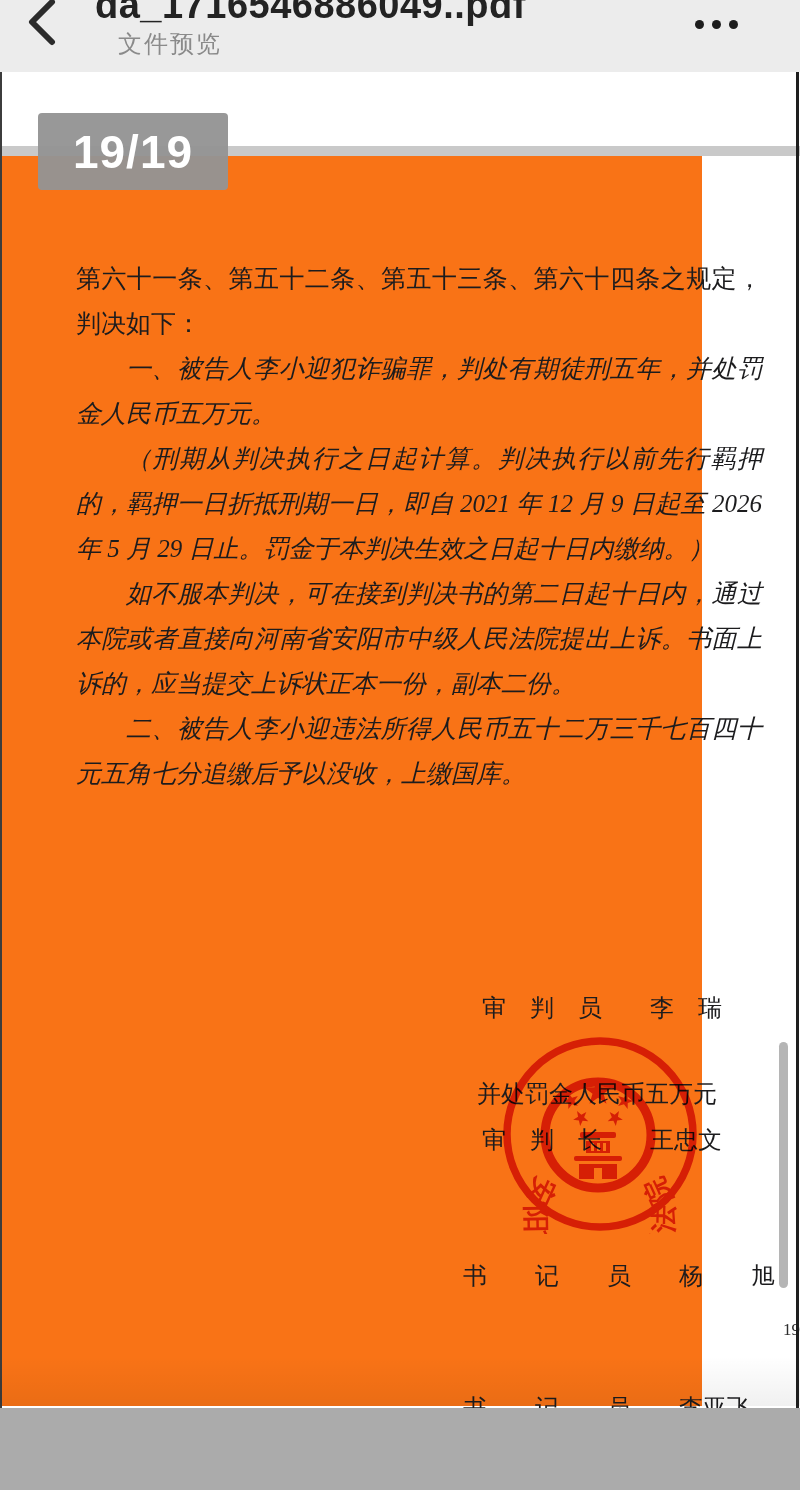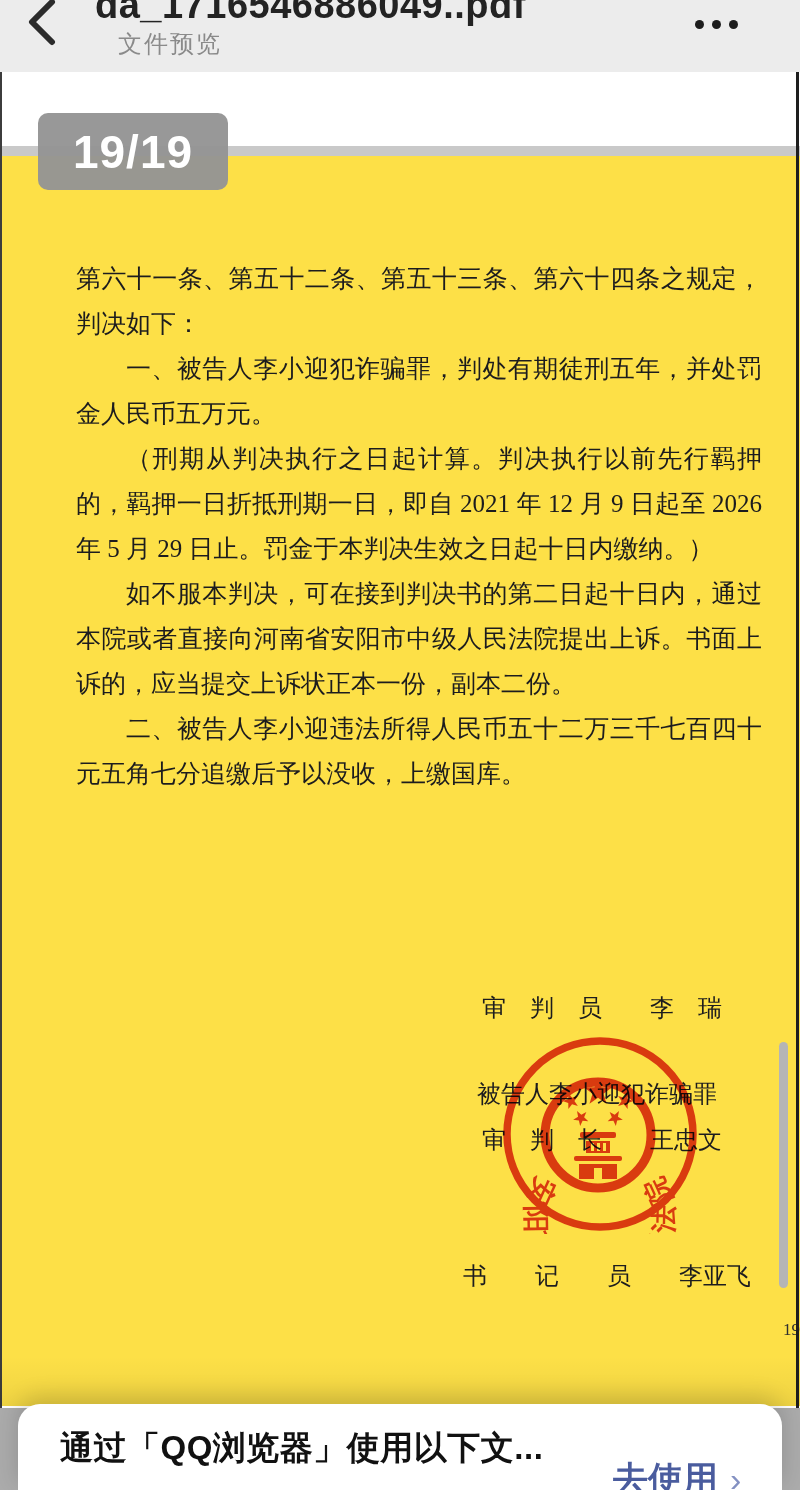--- a/index.html
+++ b/index.html
@@ -11,35 +11,35 @@
   .back-btn{position:absolute;left:22px;top:0;width:44px;height:50px;cursor:pointer;}
   .file-title{position:absolute;left:95px;top:-16px;width:560px;height:44px;
               font-size:38px;font-weight:700;color:#232323;letter-spacing:.5px;white-space:nowrap;}
   .file-subtitle{position:absolute;left:97px;top:28px;font-size:24px;color:#8a8a8a;letter-spacing:2px;margin-left:21px;}
   .more-btn{position:absolute;left:683px;top:2px;width:70px;height:44px;cursor:pointer;}
   .more-btn i{position:absolute;top:18px;width:9px;height:9px;border-radius:50%;background:#1d1d1d;}
   .more-btn i:nth-child(1){left:12px}.more-btn i:nth-child(2){left:29px}.more-btn i:nth-child(3){left:46px}
 
   
   .page-divider{position:absolute;left:0;top:146px;width:800px;height:10px;background:#c9c9c9;z-index:2;}
-  .page-badge{position:absolute;left:38px;top:113px;width:190px;height:77px;border-radius:10px;
+  .page-badge{position:absolute;left:38px;top:113px;width:190px;height:77px;border-radius:4px;
               background:rgba(148,148,148,.96);color:#fff;font-size:46px;font-weight:700;
               display:flex;align-items:center;justify-content:center;z-index:5;letter-spacing:1px;}
 
   
   .edge-left{position:absolute;left:0;top:72px;width:2px;height:1336px;background:#3c3c3c;z-index:4;}
   .edge-right{position:absolute;left:796px;top:72px;width:3px;height:1338px;background:#1e1e1e;z-index:4;}
 
   
-  .doc{position:absolute;left:0;top:156px;width:800px;height:1250px;background:#fde047;
+  .doc{position:absolute;left:0;top:156px;width:702px;height:1250px;background:#f97316;
        font-family:"Liberation Serif","DejaVu Serif",serif;color:#1c1c1e;}
   .doc-body{position:absolute;left:76px;top:100px;width:686px;
             font-size:25px;line-height:45px;text-align:justify;text-justify:inter-ideograph;}
   .doc-body p{margin:0;}
-  .doc-body p.indent{text-indent:2em;}
+  .doc-body p.indent{text-indent:2em;font-style:italic;}
 
   .sig-block{position:absolute;left:482px;top:742px;font-size:24px;line-height:44px;white-space:pre;}
   .doc-date{position:absolute;left:477px;top:922px;font-size:24px;white-space:pre;}
   .clerk-block{position:absolute;left:463px;top:1010px;font-size:24px;line-height:44px;white-space:pre;}
   .page-number{position:absolute;left:0;top:1164px;width:800px;text-align:right;
                font-size:17px;color:#2e2e2e;}
 
   
   .seal{position:absolute;left:500px;top:1034px;width:200px;height:200px;z-index:6;
         mix-blend-mode:multiply;opacity:.95;}
@@ -94,23 +94,24 @@
       <p class="indent">（刑期从判决执行之日起计算。判决执行以前先行羁押的，羁押一日折抵刑期一日，即自 2021 年 12 月 9 日起至 2026 年 5 月 29 日止。罚金于本判决生效之日起十日内缴纳。）</p>
       <p class="indent">如不服本判决，可在接到判决书的第二日起十日内，通过本院或者直接向河南省安阳市中级人民法院提出上诉。书面上诉的，应当提交上诉状正本一份，副本二份。</p>
       <p class="indent">二、被告人李小迎违法所得人民币五十二万三千七百四十元五角七分追缴后予以没收，上缴国库。</p>
     </div>
 
     <div class="sig-block">
       <div>审　判　员　　李　瑞</div>
       <div>审　判　长　　王忠文</div>
     </div>
 
-    <div class="doc-date">被告人李小迎犯诈骗罪</div>
+    <div class="doc-date">并处罚金人民币五万元</div>
 
     <div class="clerk-block">
+      <div>书　　记　　员　　杨　　旭</div>
       <div>书　　记　　员　　李亚飞</div>
     </div>
 
     <div class="page-number">19</div>
   </div>
 
   <svg class="seal" viewBox="0 0 200 200">
     <defs>
       <path id="sealArc" d="M 40.2 142 A 73 73 0 1 0 159.8 142" fill="none"></path>
       <path id="star" d="M0,-10 L2.35,-3.24 9.51,-3.09 3.8,1.24 5.88,8.09 0,4 -5.88,8.09 -3.8,1.24 -9.51,-3.09 -2.35,-3.24 Z"></path>
@@ -136,21 +137,14 @@
         <rect x="79" y="130" width="38" height="15"></rect>
         <rect x="94" y="134" width="8" height="11" fill="#ffffff"></rect>
       </g>
     </g>
   </svg>
 
   <div class="scroll-thumb"></div>
 
   <div class="card-shadow"></div>
   <div class="dim-backdrop"></div>
-  <div class="bottom-sheet">
-    <div class="sheet-title">通过「QQ浏览器」使用以下文...</div>
-    <div class="sheet-action">
-      <span>去使用</span>
-      <span class="chev">›</span>
-    </div>
-  </div>
 
 </div>
 
 </body></html>

